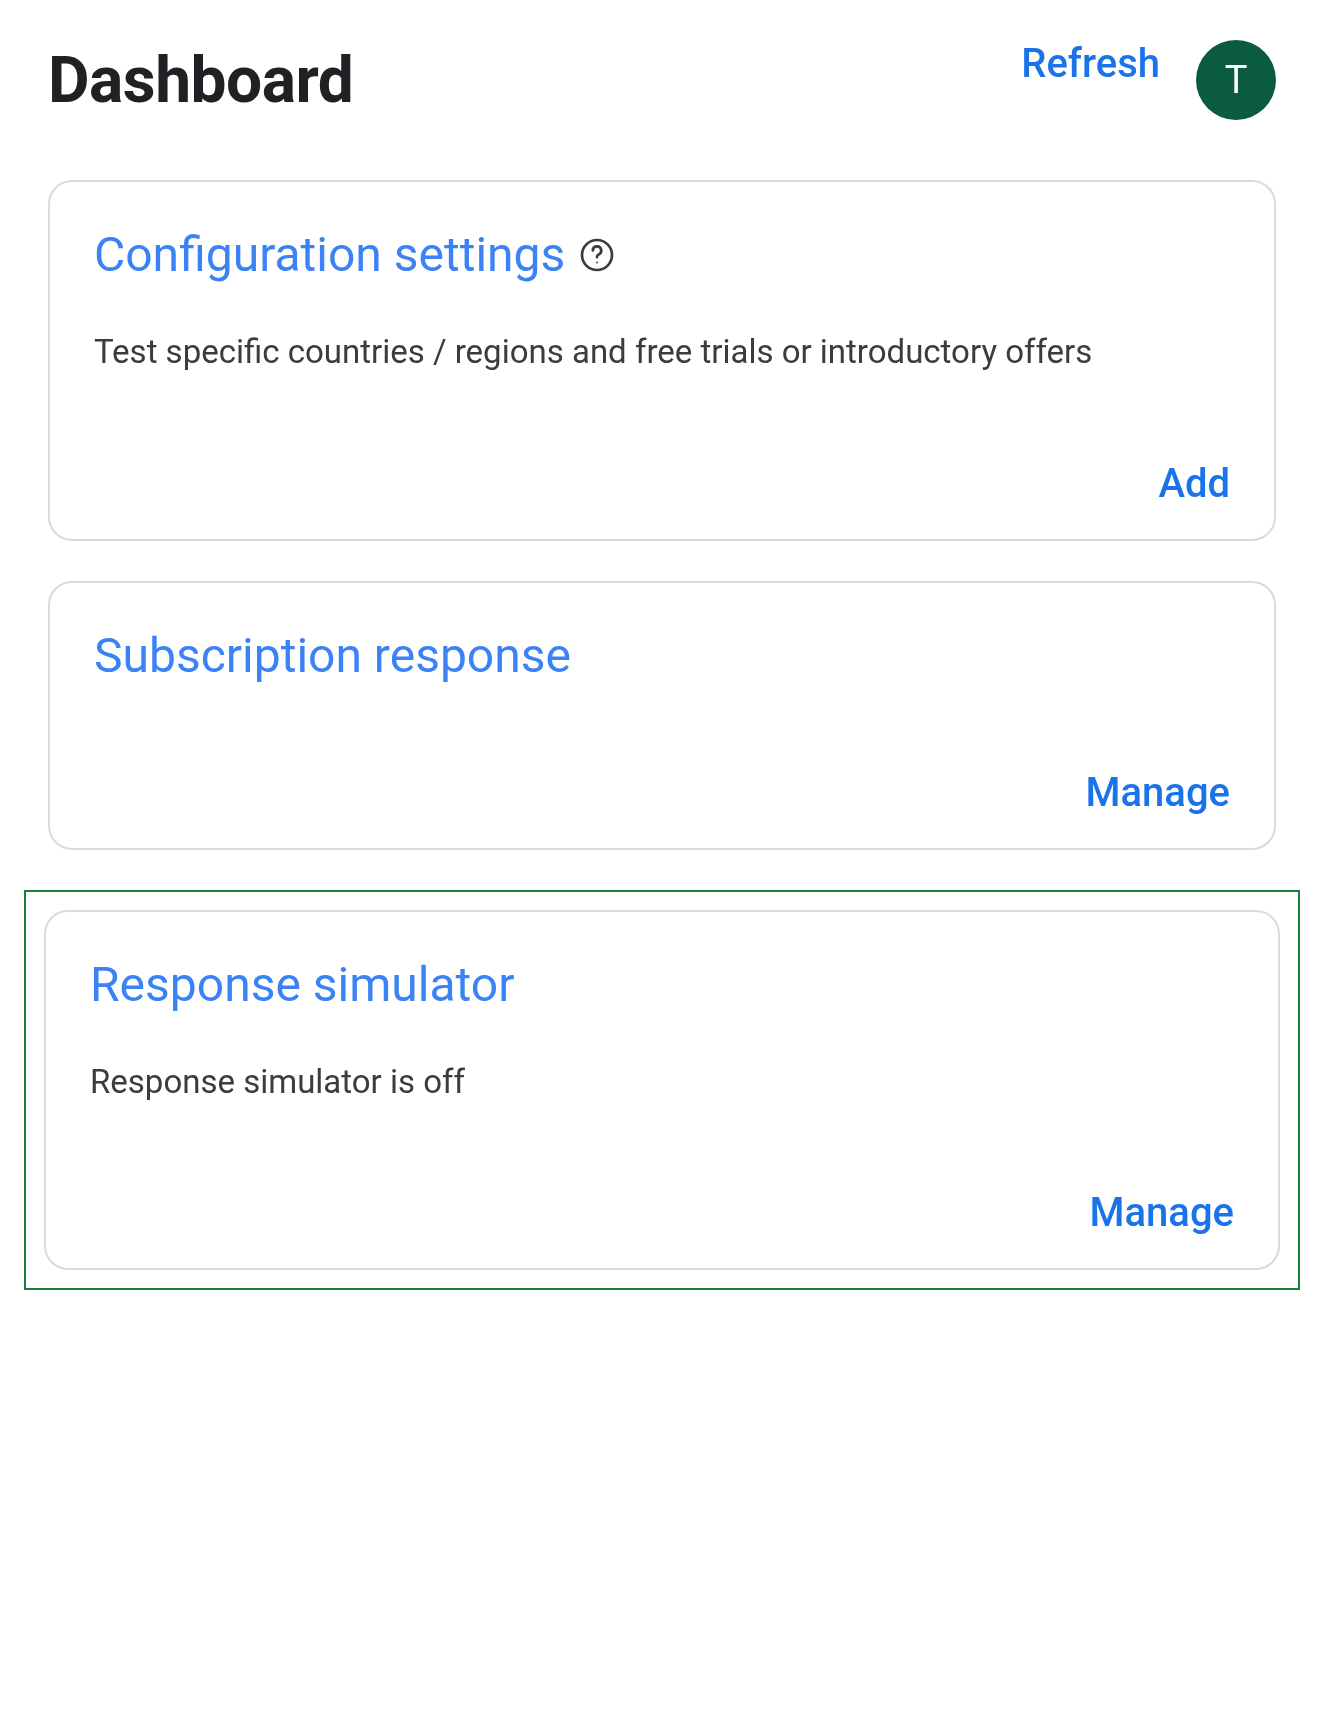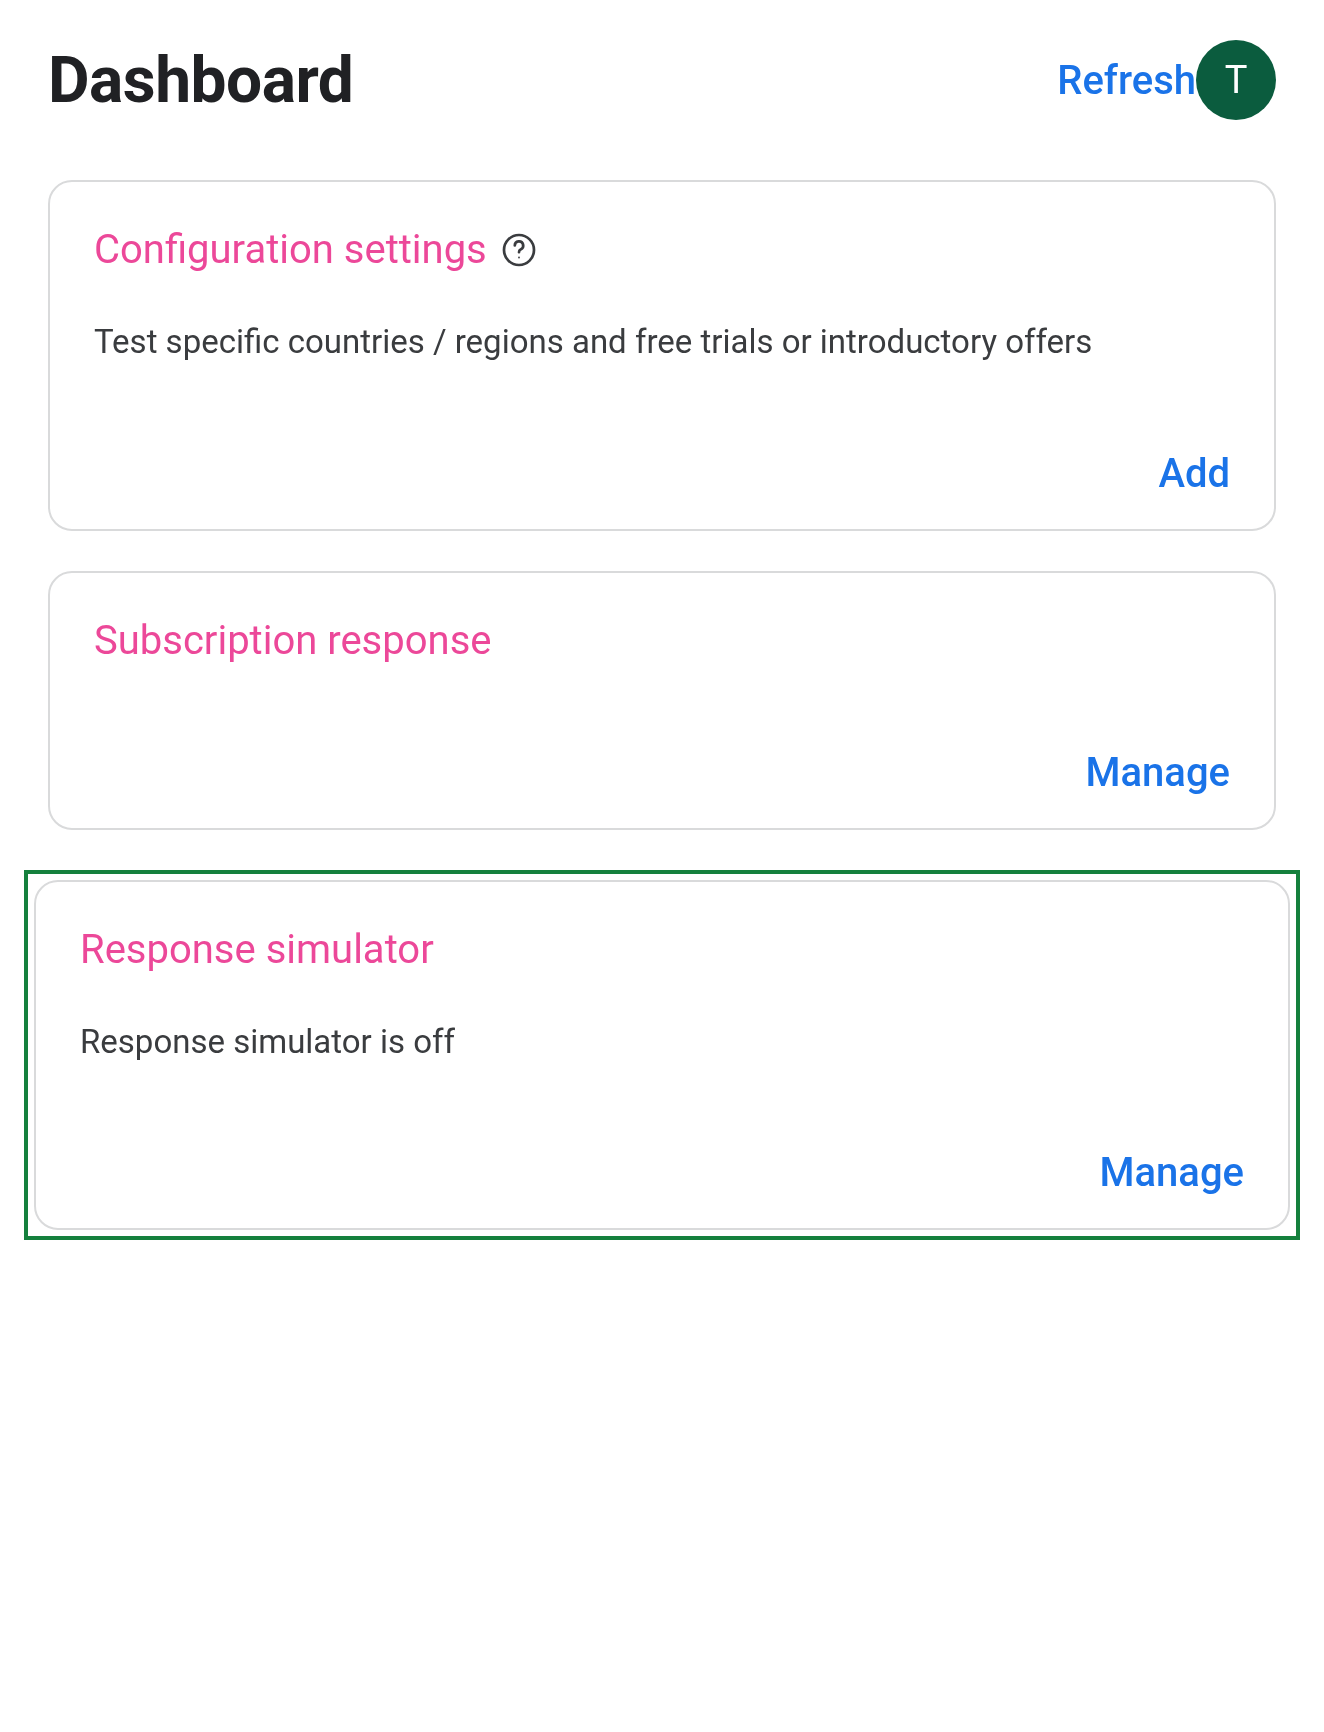--- a/index.html
+++ b/index.html
@@ -22,21 +22,22 @@
       margin-bottom: 60px;
     }
     .page-title {
       font-size: 64px;
       font-weight: 700;
       color: #202124;
       letter-spacing: -0.5px;
     }
     .header-actions {
       display: flex;
-      align-items: center;
+      align-items: flex-start;
+      gap: 36px;
     }
     .refresh-link {
       font-size: 40px;
       font-weight: 500;
       color: #1a73e8;
       cursor: pointer;
     }
     .avatar {
       width: 80px;
       height: 80px;
@@ -57,23 +58,23 @@
       margin-bottom: 40px;
       background: #ffffff;
     }
     .card-title-row {
       display: flex;
       align-items: center;
       gap: 14px;
       margin-bottom: 46px;
     }
     .card-title {
-      font-size: 40px;
+      font-size: 48px;
       font-weight: 400;
-      color: #ec4899;
+      color: #3b82f6;
     }
     .help-icon {
       width: 36px;
       height: 36px;
       display: inline-flex;
       align-items: center;
       justify-content: center;
       flex-shrink: 0;
     }
     .help-icon svg {
@@ -95,22 +96,22 @@
       margin-top: 46px;
     }
     .card-action {
       font-size: 40px;
       font-weight: 500;
       color: #1a73e8;
       cursor: pointer;
       margin-top: 39px;
     }
     .highlight-frame {
-      border: 4px solid #15803d;
-      padding: 6px;
+      border: 2px solid #15803d;
+      padding: 18px;
       margin: -24px;
       margin-top: 16px;
     }
     .highlight-frame .card {
       margin-bottom: 0;
     }
   </style>
 </head>
 <body>
 

